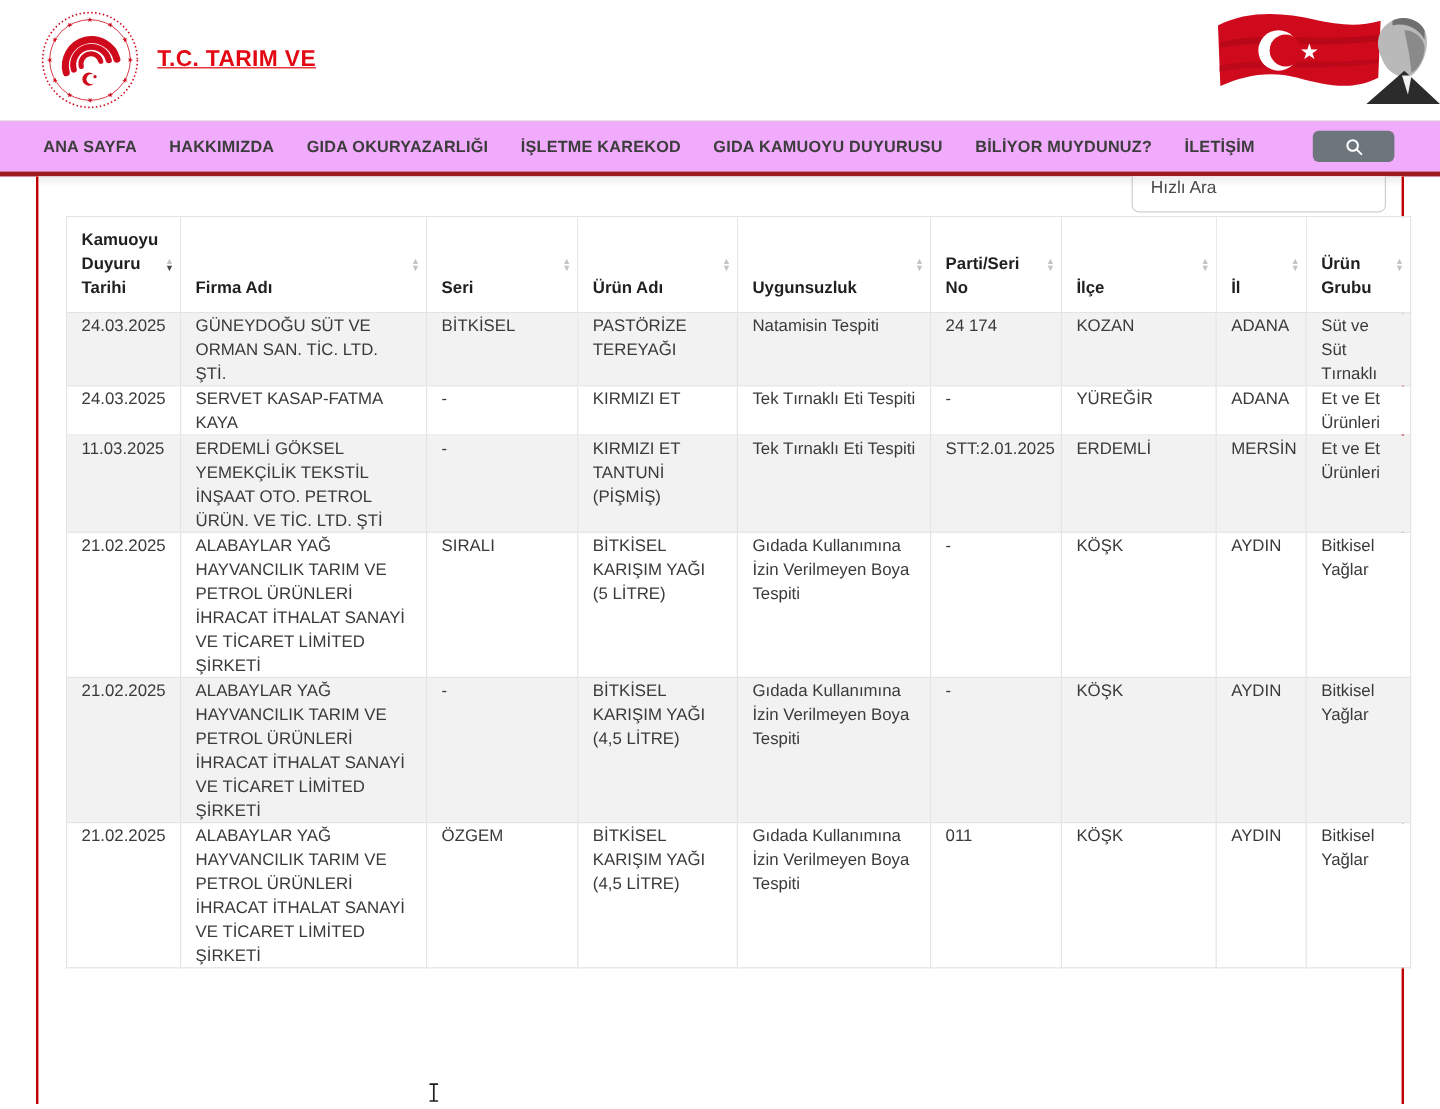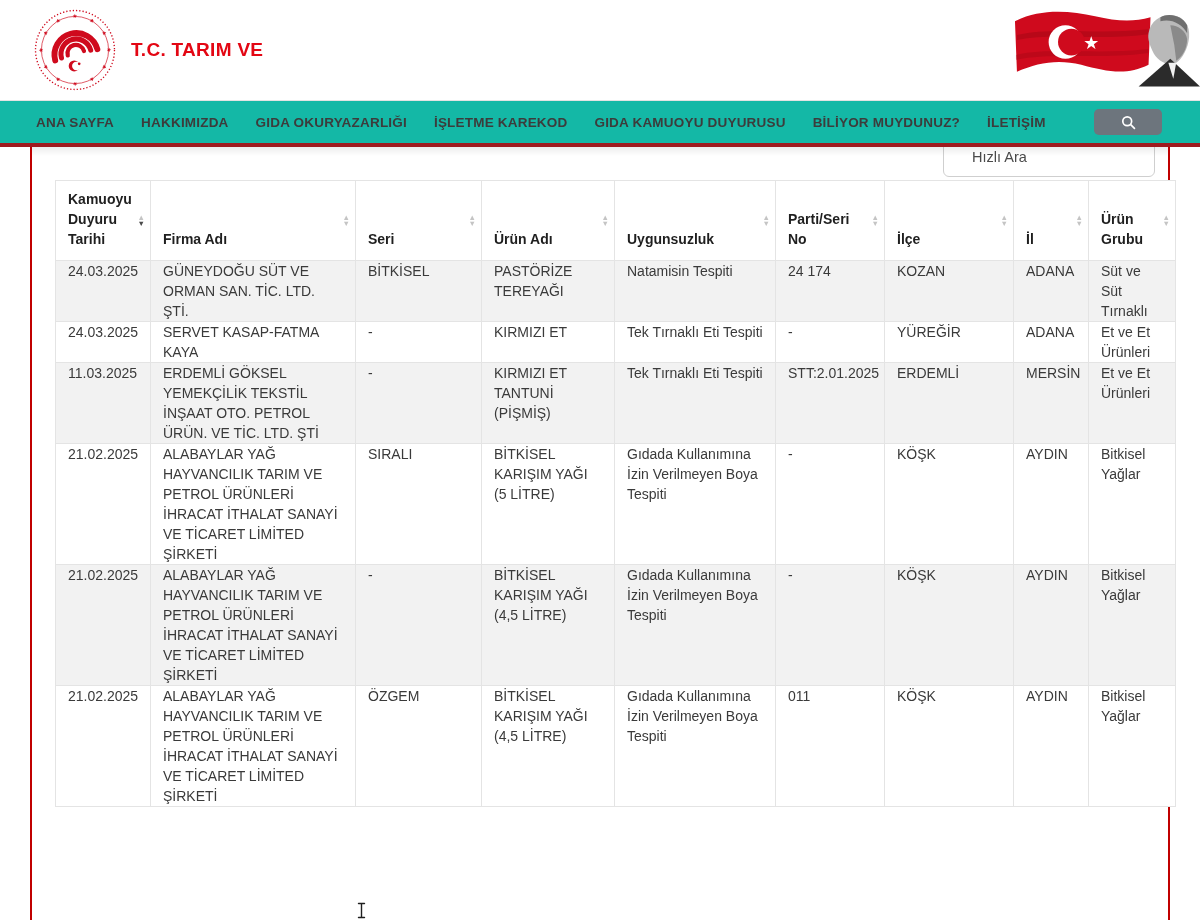--- a/index.html
+++ b/index.html
@@ -12,25 +12,25 @@
   html,body{margin:0;padding:0;}
   body{
     width:1200px;height:924px;overflow:hidden;background:#fff;
     font-family:"Liberation Sans","DejaVu Sans",sans-serif;
     position:relative;
   }
   
   .site-header{height:100px;display:flex;align-items:center;justify-content:space-between;background:#fff;padding-left:33px;}
   .brand{display:flex;align-items:center;gap:14px;}
   .emblem{width:84px;height:84px;flex:0 0 auto;}
-  .brand-title{color:var(--brand_red);font-weight:bold;font-size:19px;line-height:1.32;letter-spacing:.3px;}
+  .brand-title{color:var(--brand_red);font-weight:bold;font-size:19px;line-height:1.32;letter-spacing:.3px;text-decoration:underline;}
   .flag-art{width:188px;height:82px;margin-top:-8px;}
   
   .main-nav{
-    height:47px;background:#14b8a6;border-top:1px solid #e3e3e3;
+    height:47px;background:#f0abfc;border-top:1px solid #e3e3e3;
     border-bottom:4px solid var(--rule_red);
     display:flex;align-items:center;padding:0 38px 0 36px;
   }
   .nav-list{display:flex;align-items:center;gap:27px;flex:1;}
   .nav-item{
     color:var(--nav_text);font-size:13.5px;font-weight:bold;letter-spacing:.2px;
     text-transform:uppercase;cursor:pointer;white-space:nowrap;background:none;border:none;
     font-family:inherit;padding:0;
   }
   .nav-search-btn{
@@ -40,21 +40,21 @@
   
   .content{
     margin:0 30px;border-left:2px solid var(--frame_red);border-right:2px solid var(--frame_red);
     height:773px;background:#fff;position:relative;padding:0 13px 0 23px;
   }
   .content::before{content:"";position:absolute;left:0;right:0;top:0;height:9px;
     background:linear-gradient(rgba(0,0,0,.07),rgba(0,0,0,0));pointer-events:none;}
   .quick-search-wrap{height:32px;overflow:hidden;display:flex;justify-content:flex-end;}
   .quick-search{
     width:212px;height:40px;margin-top:-10px;border:1px solid #cfcfcf;border-radius:6px;
-    padding:0 28px;font-size:14.5px;color:#333;font-family:inherit;outline:none;
+    padding:0 15px;font-size:14.5px;color:#333;font-family:inherit;outline:none;
   }
   .quick-search::placeholder{color:#4a4a4a;opacity:1;}
   
   table.data-table{border-collapse:collapse;table-layout:fixed;width:1120px;margin-top:1px;}
   .data-table th,.data-table td{border:1px solid var(--row_border);}
   .data-table th{
     position:relative;height:78px;vertical-align:bottom;text-align:left;background:#fff;
     padding:8px 20px 11px 12px;font-size:14px;color:var(--header_text);line-height:20px;cursor:pointer;
   }
   .sort{position:absolute;right:5px;top:50%;transform:translateY(-50%);

